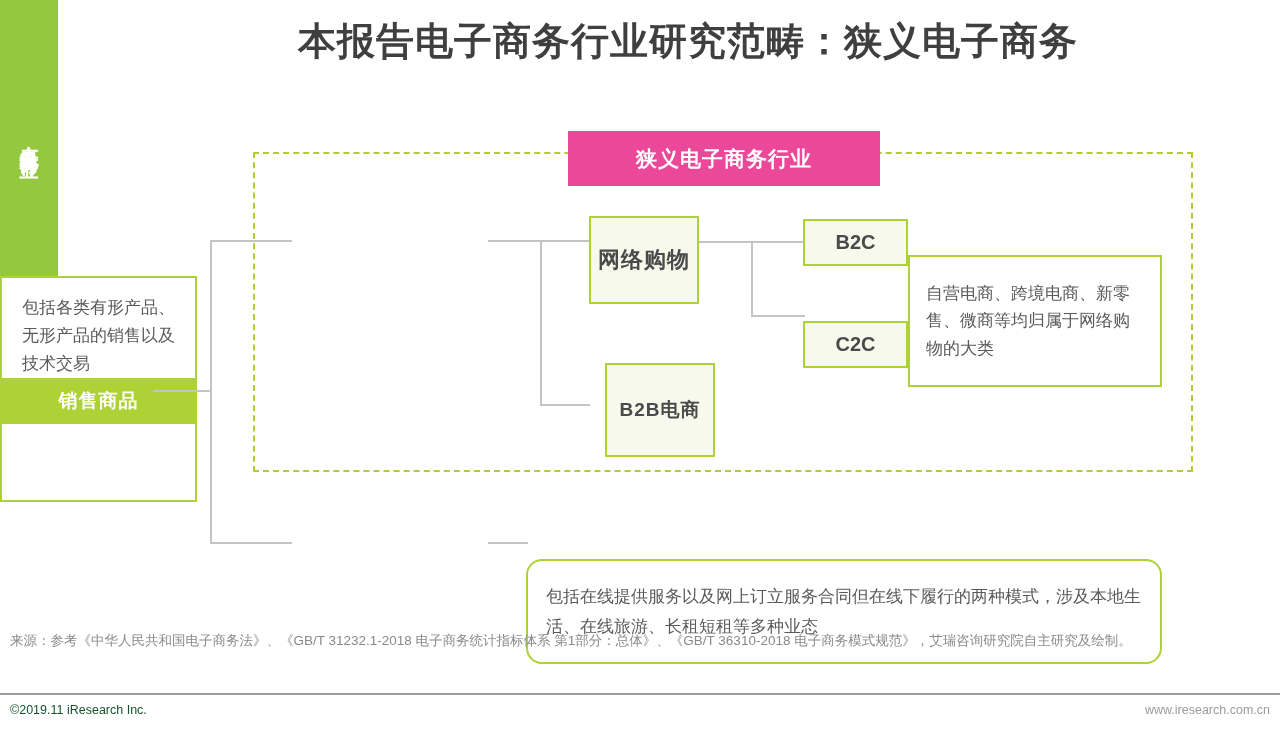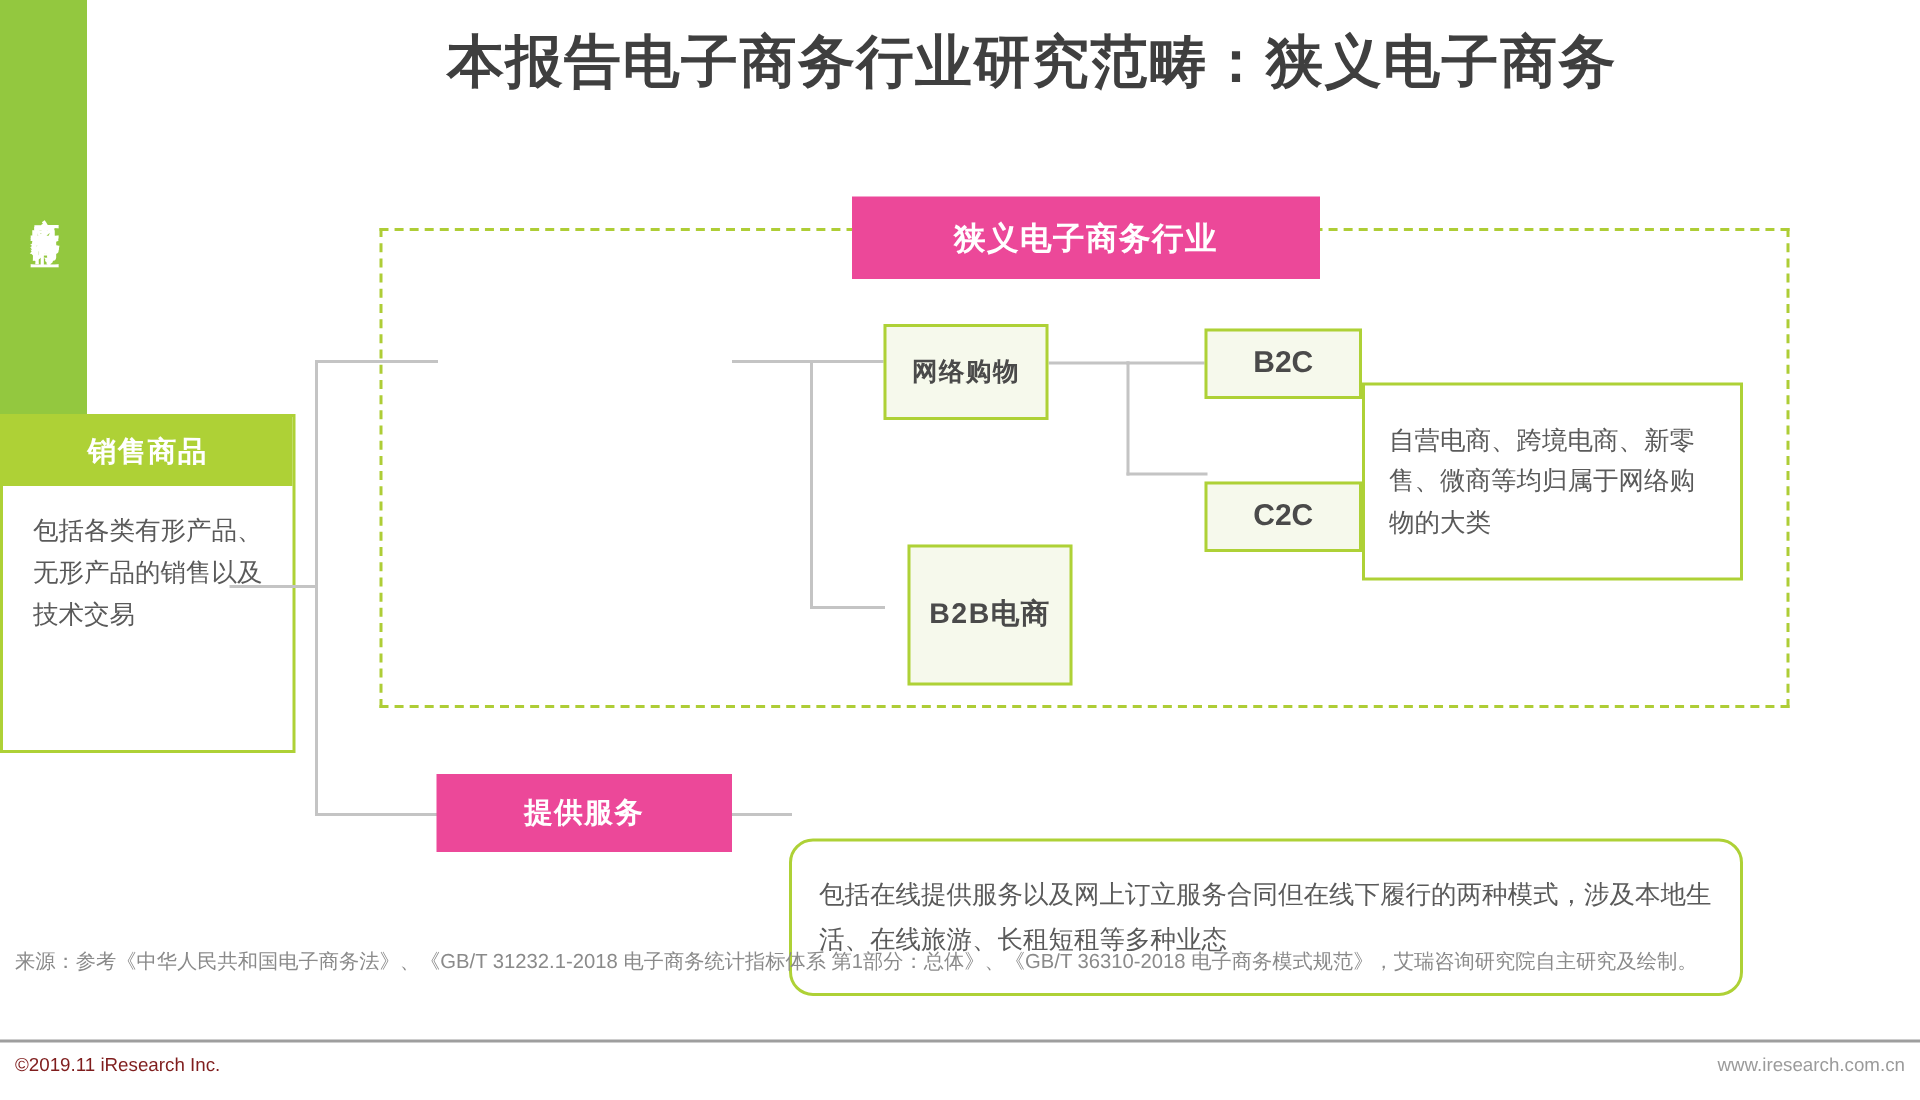--- a/index.html
+++ b/index.html
@@ -144,22 +144,22 @@
     font-size: 17px;
     line-height: 1.65;
     color: #5a5a5a;
   }
 
   
   #box-online-shopping {
     left: 589px;
     top: 216px;
     width: 110px;
-    height: 64px;
-    font-size: 17px;
+    height: 88px;
+    font-size: 22px;
     line-height: 1.35;
     letter-spacing: 1px;
   }
 
   
   #box-b2c {
     left: 803px;
     top: 219px;
     width: 105px;
     height: 47px;
@@ -256,21 +256,21 @@
     top: 693px;
     width: 1280px;
     height: 2px;
     background: #9e9e9e;
   }
   .footer-left {
     position: absolute;
     left: 10px;
     top: 703px;
     font-size: 12.5px;
-    color: #7f1d1d;
+    color: #14532d;
   }
   .footer-right {
     position: absolute;
     right: 10px;
     top: 703px;
     font-size: 12.5px;
     color: #9b9b9b;
   }
 </style>
 </head>
@@ -300,36 +300,35 @@
   <div class="line h" style="left:540px; top:404px; width:50px;"></div>
 
   <div class="line h" style="left:699px; top:241px; width:54px;"></div>
   <div class="line v" style="left:751px; top:241px; height:76px;"></div>
   <div class="line h" style="left:751px; top:241px; width:54px;"></div>
   <div class="line h" style="left:751px; top:315px; width:54px;"></div>
 
   <div class="line h" style="left:488px; top:542px; width:40px;"></div>
 
   <div id="card-goods">
+    <div id="card-goods-body">包括各类有形产品、无形产品的销售以及技术交易</div>
     <div id="card-goods-head">销售商品</div>
-    <div id="card-goods-body">包括各类有形产品、无形产品的销售以及技术交易</div>
   </div>
 
   <div class="box green-outline" id="box-online-shopping">网络购物</div>
 
   <div class="box green-outline" id="box-b2c">B2C</div>
 
   <div class="box green-outline" id="box-c2c">C2C</div>
 
   <div class="box white-outline" id="desc-shopping">自营电商、跨境电商、新零售、微商等均归属于网络购物的大类</div>
 
   <div class="box green-outline" id="box-b2b">B2B电商</div>
 
 
-  <div class="box green-solid" id="box-services">提供服务</div>
 
   <div class="box white-outline" id="desc-services">包括在线提供服务以及网上订立服务合同但在线下履行的两种模式，涉及本地生活、在线旅游、长租短租等多种业态</div>
 
   <div class="source">来源：参考《中华人民共和国电子商务法》、《GB/T 31232.1-2018 电子商务统计指标体系 第1部分：总体》、《GB/T 36310-2018 电子商务模式规范》，艾瑞咨询研究院自主研究及绘制。</div>
   <div class="footer-rule"></div>
   <div class="footer-left">©2019.11 iResearch Inc.</div>
   <div class="footer-right">www.iresearch.com.cn</div>
 
 </div>
 

